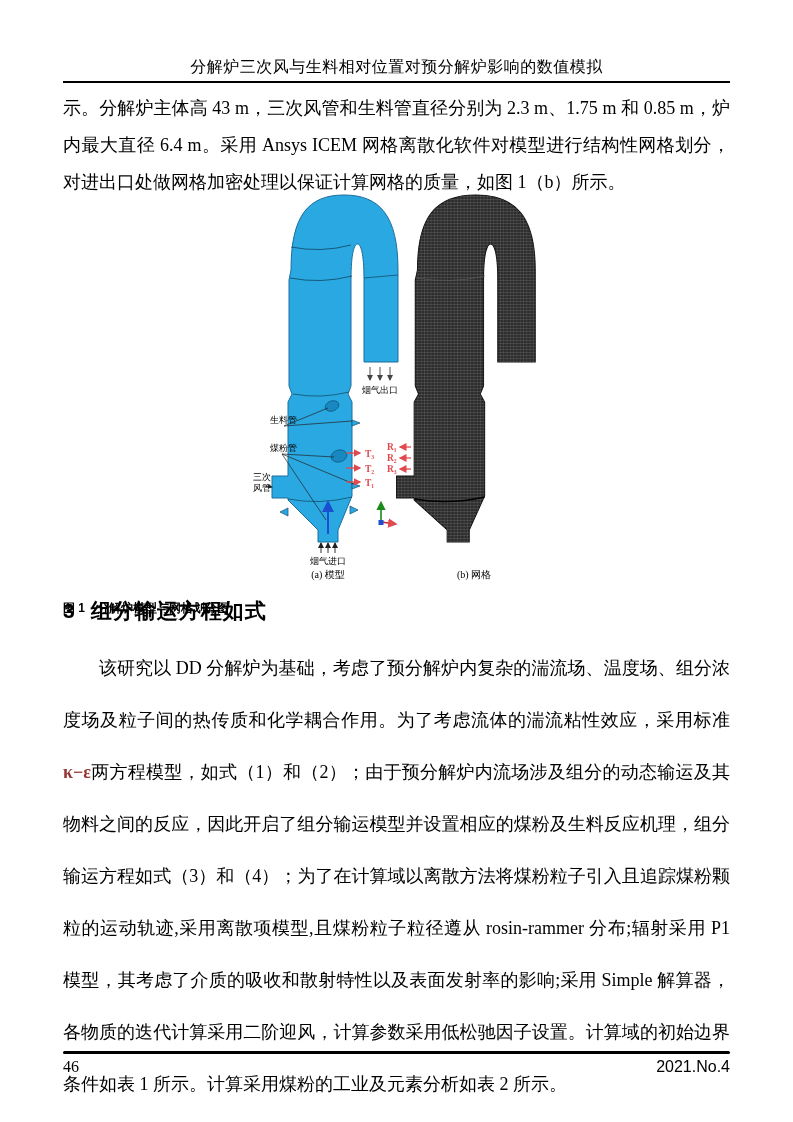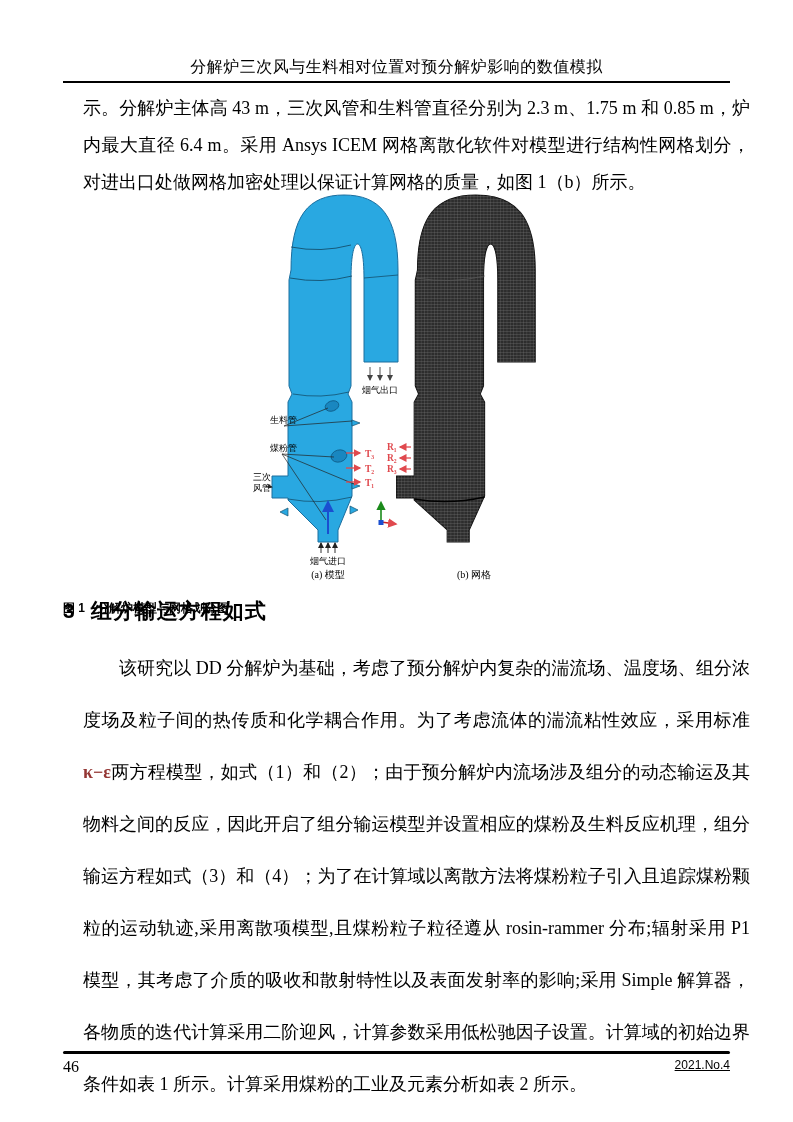--- a/index.html
+++ b/index.html
@@ -13,21 +13,20 @@
     text-align:center;font-size:16px;letter-spacing:0.5px;
   }
   .header-rule{
     position:absolute;top:81px;left:63px;width:667px;height:0;
     border-top:2px solid #000;
   }
   .para{
     position:absolute;left:63px;width:667px;
     font-size:18px;line-height:37px;text-align:justify;
     text-justify:inter-ideograph;
-    margin-left:20px;
   }
   .para1{top:90px;}
   .para2{top:642px;line-height:52px;text-indent:2em;}
   .kappa-red{font-weight:bold;}
   .figure-wrap{
     position:absolute;top:190px;left:246px;width:300px;height:392px;
   }
   .fig-caption{
     position:absolute;top:600px;left:63px;width:667px;text-align:left;
     font-size:12px;font-weight:bold;
@@ -43,21 +42,21 @@
     position:absolute;top:1051px;left:63px;width:667px;height:3px;
     background:linear-gradient(90deg,#000 0%,#000 100%);
     border-radius:2px;
   }
   .footer-page{
     position:absolute;top:1058px;left:63px;width:667px;text-align:left;
     font-size:16px;font-family:Liberation Serif, serif;
   }
   .footer-issue{
     position:absolute;top:1058px;right:63px;
-    font-size:12px;font-family:"Liberation Sans","DejaVu Sans",sans-serif;text-decoration:underline;
+    font-size:16px;font-family:"Liberation Sans","DejaVu Sans",sans-serif;
   }
   svg text{font-family:"Liberation Serif","DejaVu Serif",serif;}
   svg .red-lab{font-family:"Liberation Sans","DejaVu Sans",sans-serif;font-weight:bold;}
 </style>
 </head>
 <body>
 
 <div class="header-title">分解炉三次风与生料相对位置对预分解炉影响的数值模拟</div>
 <div class="header-rule"></div>
 

